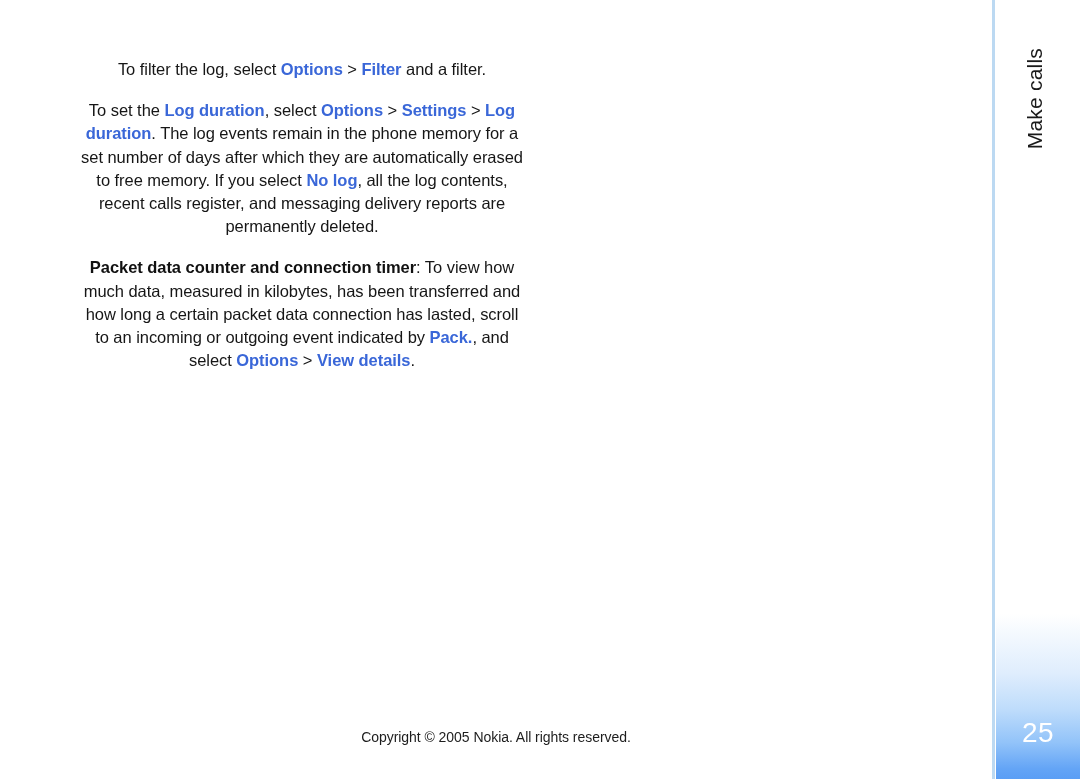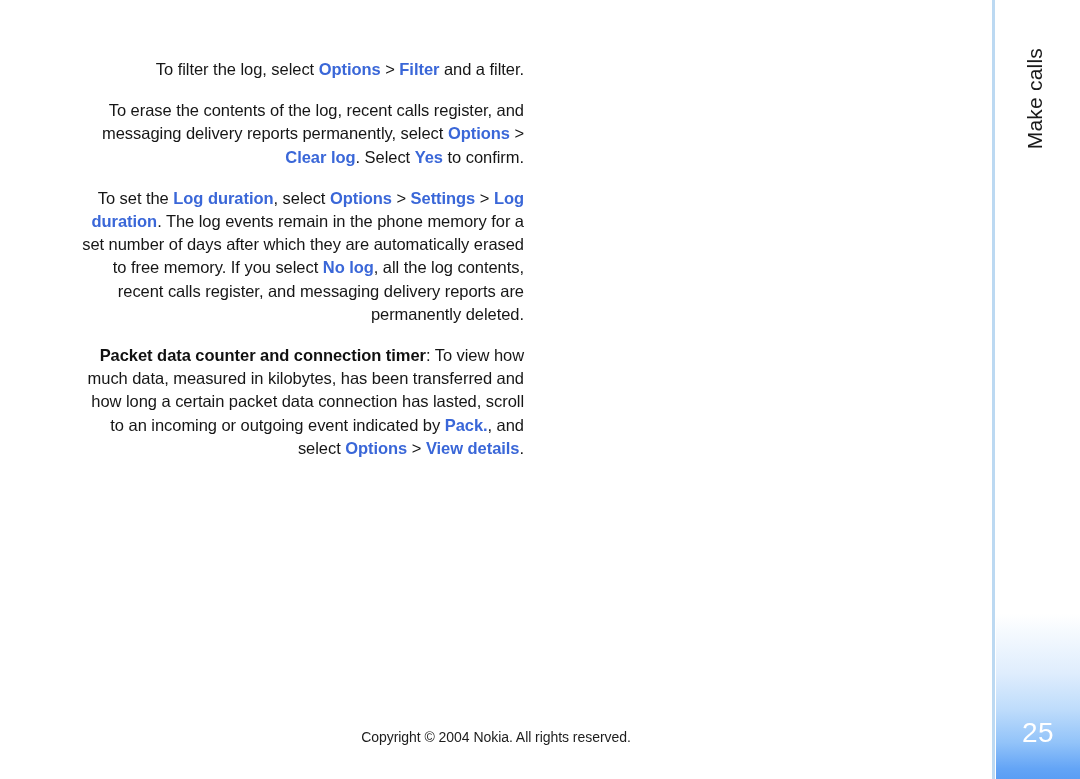--- a/index.html
+++ b/index.html
@@ -90,21 +90,21 @@
     position: absolute;
     left: 80px;
     top: 58px;
     width: 444px;
   }
   .para {
     font-size: 16.5px;
     line-height: 23.2px;
     color: #161616;
     margin: 0 0 18px 0;
-    text-align: right;
+    text-align: center;
     letter-spacing: -0.05px;
   }
   .para:last-child { margin-bottom: 0; }
 
   .ui {           
     color: #3a67d8;
     font-weight: 600;
   }
   .lead {         
     font-weight: 700;
@@ -129,24 +129,23 @@
 <div id="page">
 
   <div class="side-rule"></div>
 
   <div class="chapter-label">
     <span>Make calls</span>
   </div>
 
   <div class="content">
     <p class="para"><span>To filter the log, select </span><span class="ui">Options</span><span> &gt; </span><span class="ui">Filter</span><span> and a filter.</span></p>
-    <p class="para"><span>To erase the contents of the log, recent calls register, and messaging delivery reports permanently, select </span><span class="ui">Options</span><span> &gt; </span><span class="ui">Clear log</span><span>. Select </span><span class="ui">Yes</span><span> to confirm.</span></p>
     <p class="para"><span>To set the </span><span class="ui">Log duration</span><span>, select </span><span class="ui">Options</span><span> &gt; </span><span class="ui">Settings</span><span> &gt; </span><span class="ui">Log duration</span><span>. The log events remain in the phone memory for a set number of days after which they are automatically erased to free memory. If you select </span><span class="ui">No log</span><span>, all the log contents, recent calls register, and messaging delivery reports are permanently deleted.</span></p>
     <p class="para"><span class="lead">Packet data counter and connection timer</span><span>: To view how much data, measured in kilobytes, has been transferred and how long a certain packet data connection has lasted, scroll to an incoming or outgoing event indicated by </span><span class="ui">Pack.</span><span>, and select </span><span class="ui">Options</span><span> &gt; </span><span class="ui">View details</span><span>.</span></p>
   </div>
 
-  <div class="copyright">Copyright © 2004 Nokia. All rights reserved.</div>
+  <div class="copyright">Copyright © 2005 Nokia. All rights reserved.</div>
 
   <div class="folio-block">
     <div class="folio-number">25</div>
   </div>
 
 </div>
 
 </body></html>

